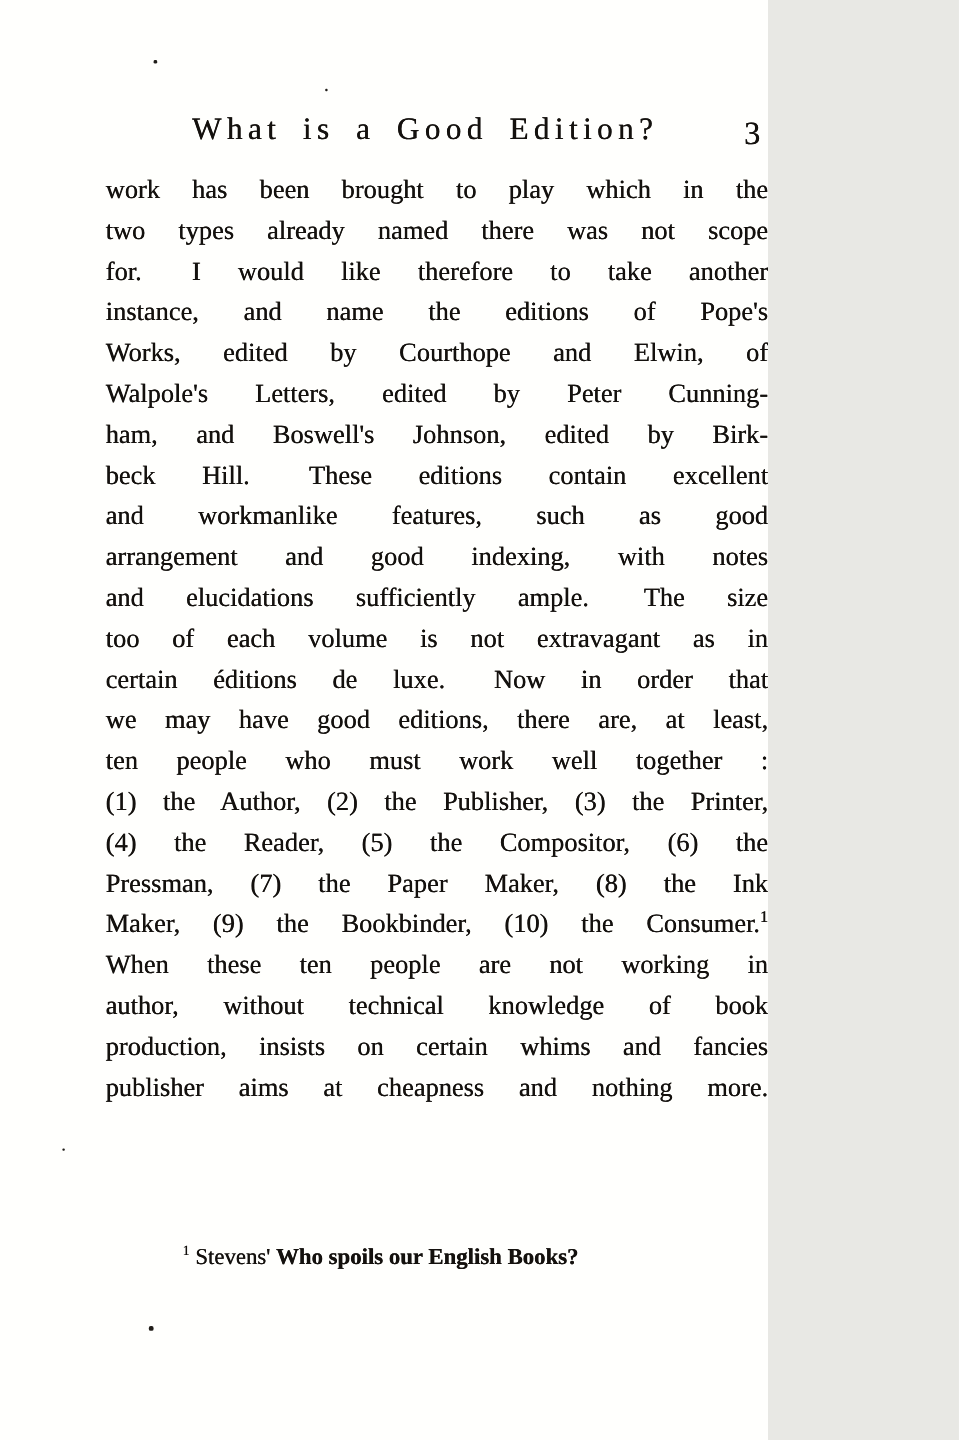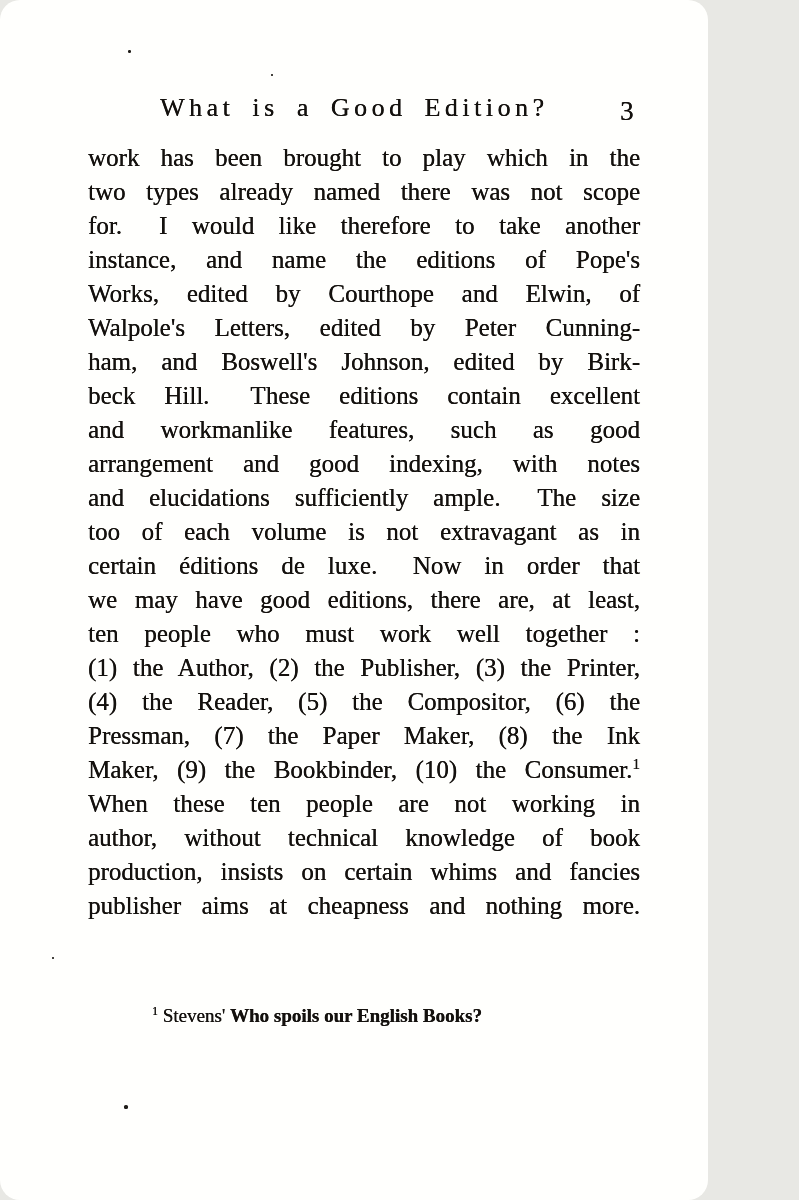--- a/index.html
+++ b/index.html
@@ -1,58 +1,57 @@
 <!DOCTYPE html>
 <html><head>
 <meta charset="utf-8">
 <style>
   html,body{margin:0;padding:0;background:#e8e8e4;}
   .page{
     position:relative;
-    width:708px;height:1200px;
+    width:640px;height:1200px;
     background:#fffffd;
     overflow:hidden;
     font-family:"Liberation Serif", serif;
     color:#14110e;
-    border-radius:20px;
   }
   .running-head{
     position:absolute;
     left:160px;top:95px;
     font-size:26px;line-height:26px;
     letter-spacing:4.5px;
     word-spacing:7px;
     white-space:nowrap;
     text-shadow:0.25px 0 0 currentColor;
   }
   .page-number{
     position:absolute;
     left:620px;top:98px;
     font-size:27px;line-height:27px;
     text-shadow:0.25px 0 0 currentColor;
   }
   .body-text{
     position:absolute;
     left:88px;top:141px;
     width:552px;
-    font-size:25px;
+    font-size:22px;
     text-shadow:0.25px 0 0 currentColor;
   }
   .line{
     height:34px;
     line-height:34px;
     text-align:justify;
     text-align-last:justify;
     white-space:normal;
   }
   .it{}
   sup{font-size:0.62em;line-height:0;vertical-align:super;}
   .footnote{
     position:absolute;
-    left:152px;top:1003px;
+    left:152px;top:1035px;
     font-size:19px;line-height:26px;
     white-space:nowrap;
     text-shadow:0.3px 0 0 currentColor;
   }
   .footnote .it{font-weight:600;}
   .speck{
     position:absolute;
     background:#201d19;
     border-radius:40%;
   }

